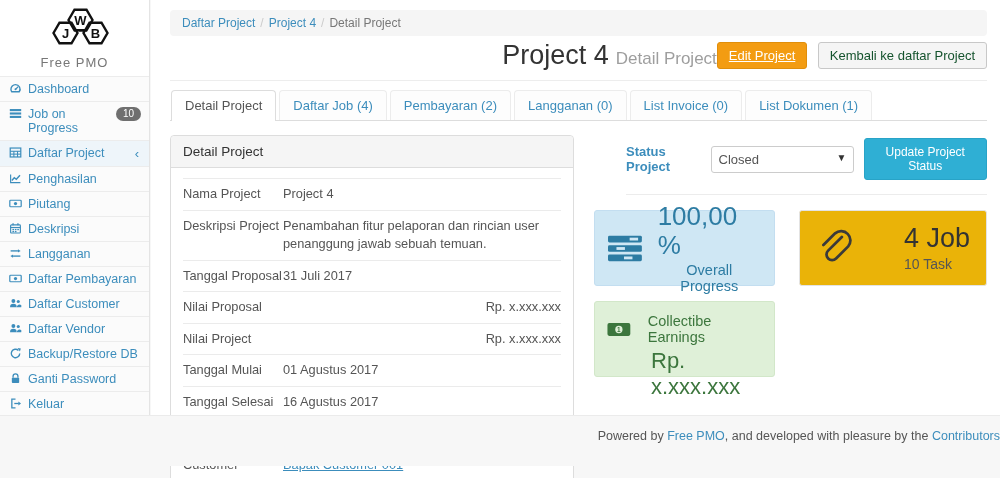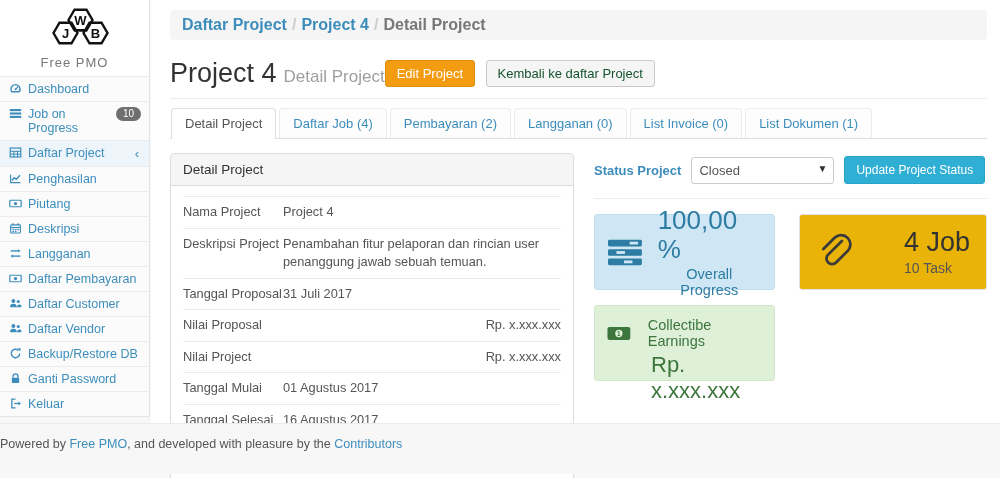--- a/index.html
+++ b/index.html
@@ -16,30 +16,30 @@
   .menu li { display:flex; align-items:flex-start; gap:6px; padding:5px 8px 5px 9px;
              font-size:12.5px; color:#3c8dbc; border-top:1px solid #ececec; cursor:pointer; }
   .menu li.active { background:#eef5fa; }
   .menu .micon { width:13px; height:13px; flex:none; display:inline-block; }
   .badge { margin-left:auto; background:#6f6f6f; color:#fff; font-size:10px;
            line-height:14px; padding:0 7px; border-radius:8px; }
   .chev { margin-left:auto; font-size:13px; color:#3c8dbc; padding-right:2px; }
 
   
   .content { margin-left:151px; background:#fff; height:427px; padding:10px 13px 0 19px; }
-  .breadcrumb { background:#f5f5f5; border-radius:4px; padding:6px 12px; font-size:16px; color:#777;font-weight:bold; }
+  .breadcrumb { background:#f5f5f5; border-radius:4px; padding:6px 12px; font-size:12px; color:#777; }
   .breadcrumb a { color:#3c8dbc; }
   .breadcrumb .sep { color:#ccc; padding:0 5px; }
 
-  .header-row { display:flex; justify-content:flex-start; align-items:center;
-                margin-top:18px; padding-bottom:9px; border-bottom:1px solid #ededed; }
+  .header-row { display:flex; justify-content:flex-end; align-items:center;
+                margin-top:4px; padding-bottom:9px; border-bottom:1px solid #ededed; }
   .page-title { font-size:27px; font-weight:500; color:#333; }
   .page-title small { font-size:17px; font-weight:400; color:#9e9e9e; margin-left:7px; }
   .btn { display:inline-block; font-size:13px; padding:5px 11px; border-radius:3px; cursor:pointer; border:1px solid transparent; }
-  .btn-warning { background:#f39c12; border-color:#e08e0b; color:#fff; }
+  .btn-warning { background:#f39c12; border-color:#e08e0b; color:#fff;text-decoration:underline; }
   .btn-default { background:#f5f5f5; border-color:#c8c8c8; color:#14532d; margin-left:6px; }
   .btn-info { background:#2fafd4; border-color:#28a3c7; color:#fff; font-size:12px; padding:6px 11px; }
 
   .tabs { display:flex; list-style:none; margin-top:9px; border-bottom:1px solid #ddd; padding-left:1px; }
   .tabs li { font-size:13px; padding:7px 13px; margin-right:3px; border:1px solid #ececec; border-bottom:none;
              border-radius:4px 4px 0 0; color:#3c8dbc; background:#fdfdfd; cursor:pointer; }
   .tabs li.active { color:#555; background:#fff; border-color:#ddd; margin-bottom:-1px; padding-bottom:8px; }
 
   .columns { display:flex; gap:20px; margin-top:14px; }
 
@@ -49,21 +49,21 @@
                    padding:8px 12px; font-size:13.5px; color:#333; }
   .panel-body { padding:10px 12px 13px; }
   .drow { display:flex; padding:6px 0; border-top:1px solid #ebebeb; font-size:12.8px; color:#555; line-height:1.45; }
   .drow .dlabel { width:100px; flex:none; }
   .drow .dvalue { flex:1; }
   .drow .dvalue.right { text-align:right; }
   .drow .dvalue a { color:#3c8dbc; text-decoration:underline; }
 
   
   .rightcol { flex:1; }
-  .status-row { display:flex; align-items:center; gap:10px; padding:3px 0 14px; border-bottom:1px solid #ececec; }
+  .status-row { display:flex; align-items:center; gap:10px; padding:3px 0 14px; border-bottom:1px solid #ececec;margin-left:32px; }
   .status-label { font-size:13px; font-weight:bold; color:#3c8dbc; }
   .select-wrap { position:relative; }
   .select-wrap select { width:143px; height:27px; border:1px solid #ccc; border-radius:3px;
         font-size:13px; color:#555; padding:3px 20px 3px 7px; background:#fff;
         -webkit-appearance:none; appearance:none; font-family:inherit; }
   .select-wrap .arrow { position:absolute; right:7px; top:6px; font-size:10px; color:#333; pointer-events:none; }
 
   .boxes-row { display:flex; gap:24px; margin-top:15px; }
   .box { border-radius:3px; height:76px; }
   .box-progress { flex:0 0 181px; background:#cfe7f4; border:1px solid #c3def0; color:#2d7ca3;
@@ -73,22 +73,22 @@
   .box-job { flex:1; background:#eab308; border:1px solid #e3e3e3; color:#333;
              display:flex; align-items:center; justify-content:space-between; padding:0 16px; }
   .box-job .num { font-size:27px; text-align:right; line-height:1.1; }
   .box-job .sub { font-size:14px; color:#555; text-align:left; margin-top:2px; }
   .box-earn { width:181px; background:#dff0d8; border:1px solid #d2e7c9; color:#3c763d;
               margin-top:15px; padding:11px 12px 0; }
   .box-earn .line1 { display:flex; align-items:center; gap:17px; font-size:14.5px; }
   .box-earn .line2 { font-size:22px; margin:3px 0 0 44px; }
 
   
-  .footer { position:absolute; left:0; right:0; bottom:4px; height:51px; background:#f7f7f7;
-            border-top:1px solid #ebebeb; text-align:left; font-size:12.5px; color:#555; padding-top:13px; }
+  .footer { position:absolute; left:0; right:0; bottom:12px; height:51px; background:#f7f7f7;
+            border-top:1px solid #ebebeb; text-align:right; font-size:12.5px; color:#555; padding-top:13px; }
   .footer a { color:#3c8dbc; }
 </style>
 </head>
 <body>
 
 <aside class="sidebar">
   <div class="logo-block">
     <svg width="92" height="42" viewBox="0 0 92 42">
       <g fill="none" stroke="#111" stroke-width="2.4">
         <polygon points="39.5,13 45.5,2.7 57.5,2.7 63.5,13 57.5,23.3 45.5,23.3"></polygon>

